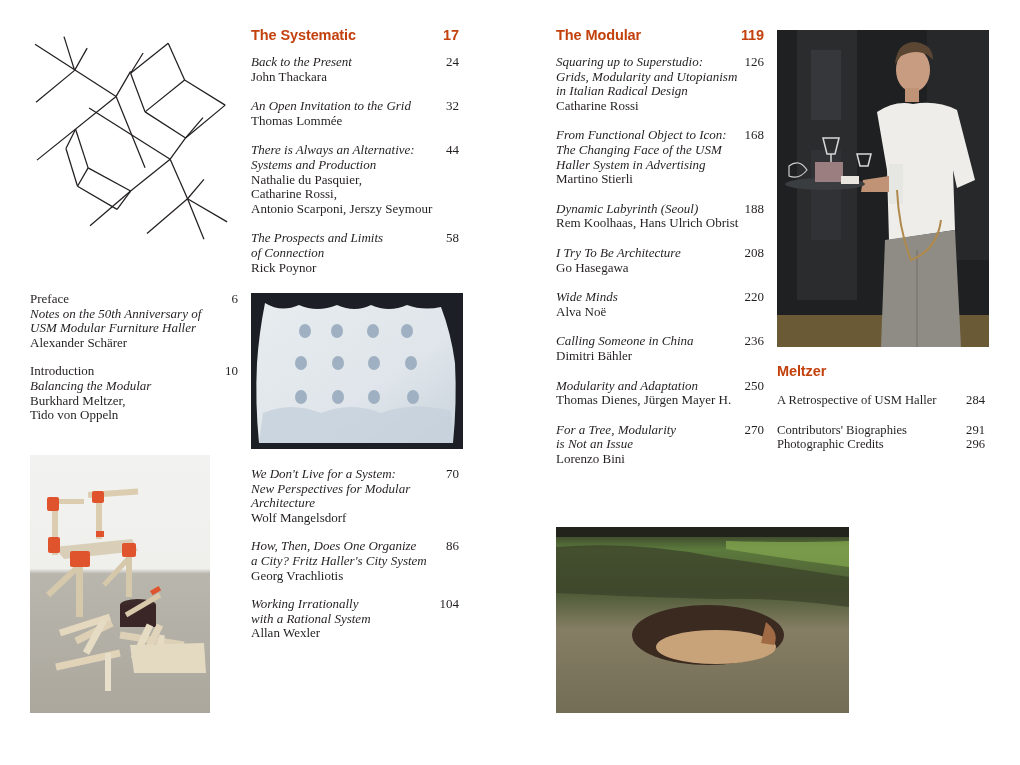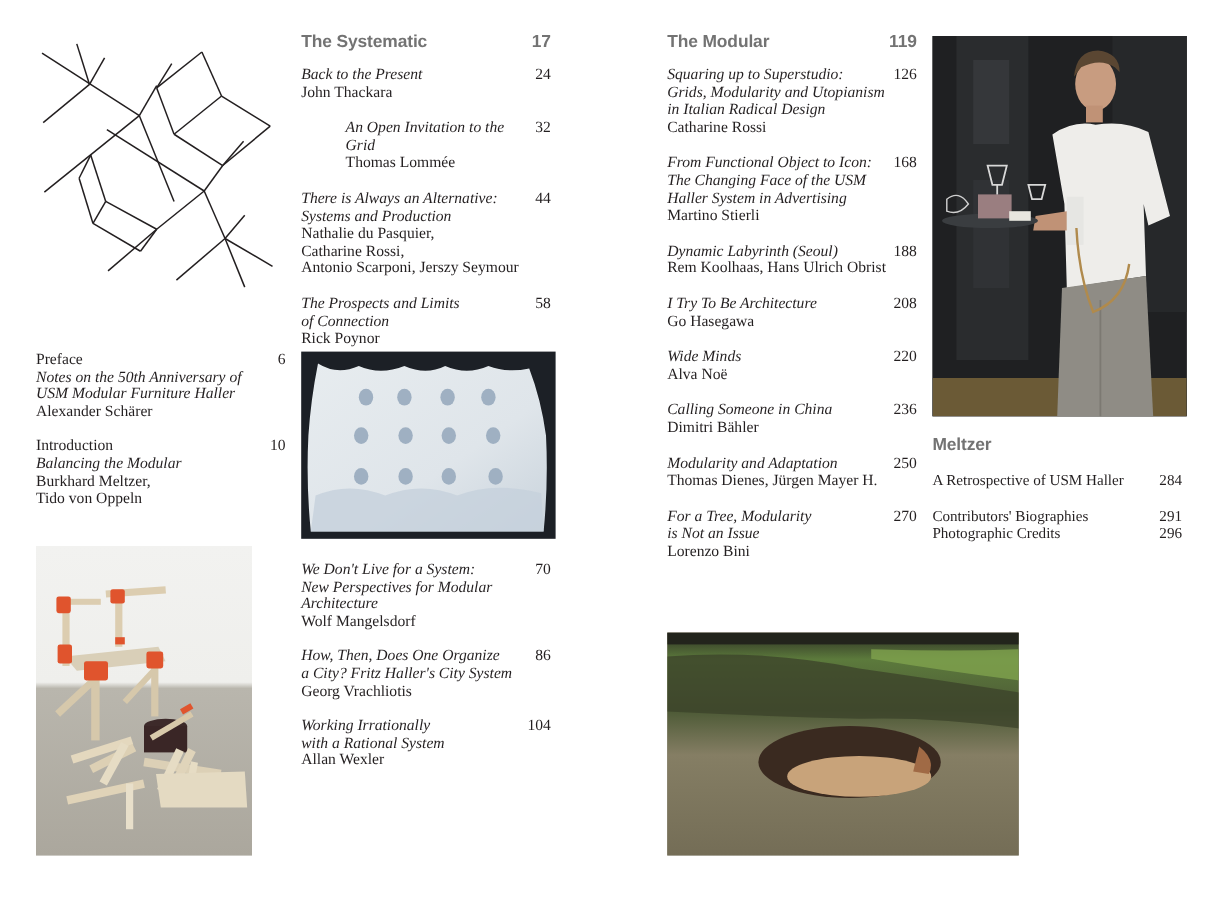--- a/index.html
+++ b/index.html
@@ -1,19 +1,19 @@
 <!DOCTYPE html>
 <html><head>
 <meta charset="utf-8">
 <style>
   * { margin:0; padding:0; box-sizing:border-box; }
   html, body { width:1020px; height:765px; background:#ffffff; overflow:hidden; }
   body { position:relative; color:#231f20; font-family:"Liberation Serif", serif; }
   .abs { position:absolute; }
-  .section-head { font-family:"Liberation Sans", sans-serif; font-size:14.5px; font-weight:bold; color:#737373; display:flex; justify-content:space-between; letter-spacing:-0.1px; }
+  .section-head { font-family:"Liberation Sans", sans-serif; font-size:14.5px; font-weight:bold; color:#c2410c; display:flex; justify-content:space-between; letter-spacing:-0.1px; }
   .entry { font-size:13px; line-height:14.6px; }
   .entry .row { display:flex; justify-content:space-between; align-items:flex-start; }
   .entry .title { font-style:italic; }
   .entry .label { font-style:normal; }
   .entry .page { font-style:normal; text-align:right; min-width:24px; }
   .entry .author { font-style:normal; }
   .line { display:block; }
   .photo { overflow:hidden; }
   .appendix-row { display:flex; justify-content:space-between; font-size:12.6px; line-height:14.6px;text-align:center; }
 </style>
@@ -123,21 +123,21 @@
   </div>
 
   <div class="entry" style="margin-bottom:15px;">
     <div class="row">
       <span class="title">Back to the Present</span>
       <span class="page">24</span>
     </div>
     <span class="line author">John Thackara</span>
   </div>
 
-  <div class="entry" style="margin-bottom:15px;margin-left:37px;">
+  <div class="entry" style="margin-bottom:15px;">
     <div class="row">
       <span class="title">An Open Invitation to the Grid</span>
       <span class="page">32</span>
     </div>
     <span class="line author">Thomas Lommée</span>
   </div>
 
   <div class="entry" style="margin-bottom:15px;">
     <div class="row">
       <span class="title">There is Always an Alternative:</span>

